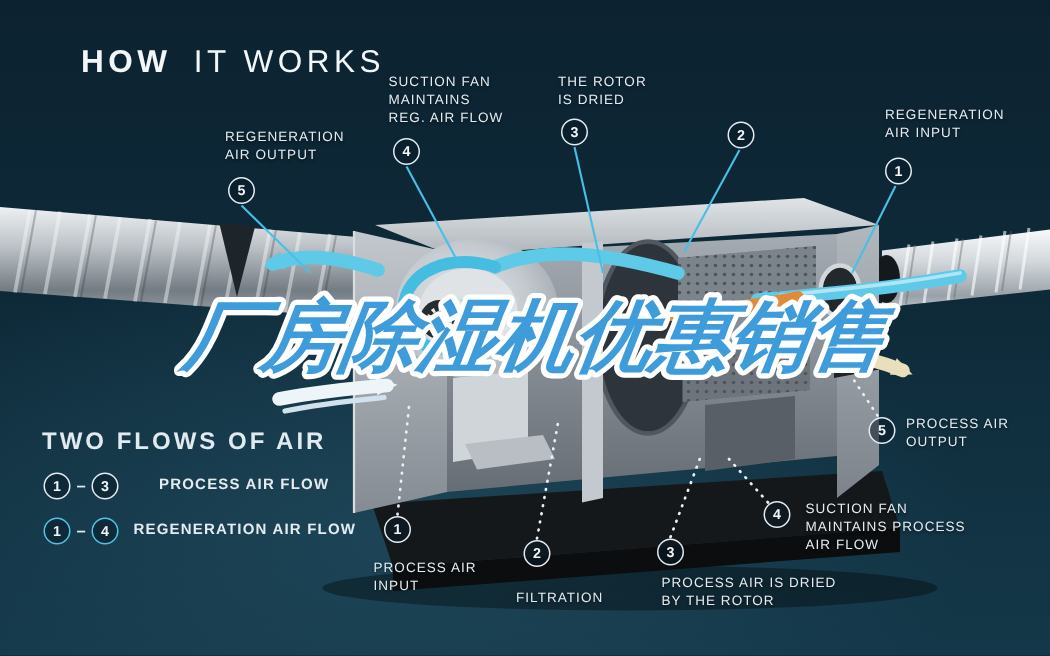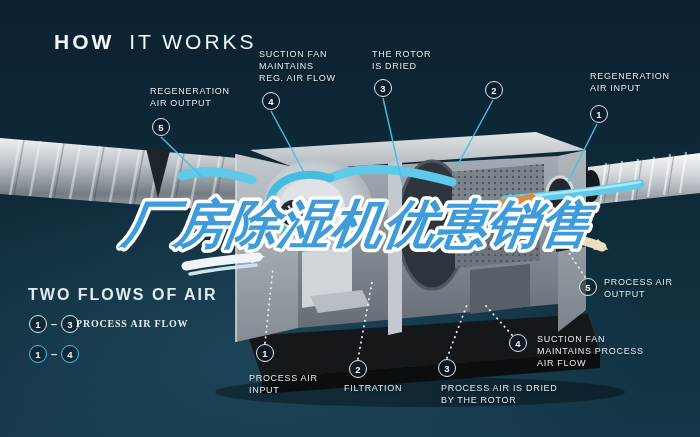--- a/index.html
+++ b/index.html
@@ -244,39 +244,40 @@
 
   <div class="callout-label" style="left:590px;top:70px;">REGENERATION
 AIR INPUT</div>
   <div class="num-circle" style="left:590px;top:105px;">1</div>
 
   <div class="num-circle" style="left:256px;top:344px;">1</div>
   <div class="callout-label" style="left:249px;top:372px;">PROCESS AIR
 INPUT</div>
 
   <div class="num-circle" style="left:349px;top:360px;">2</div>
-  <div class="callout-label" style="left:344px;top:382px;">FILTRATION</div>
+  <div class="callout-label" style="left:344px;top:392px;">FILTRATION</div>
 
   <div class="num-circle" style="left:438px;top:359px;">3</div>
   <div class="callout-label" style="left:441px;top:382px;">PROCESS AIR IS DRIED
 BY THE ROTOR</div>
 
   <div class="num-circle" style="left:509px;top:334px;">4</div>
   <div class="callout-label" style="left:537px;top:333px;">SUCTION FAN
 MAINTAINS PROCESS
 AIR FLOW</div>
 
   <div class="num-circle" style="left:579px;top:278px;">5</div>
   <div class="callout-label" style="left:604px;top:276px;">PROCESS AIR
 OUTPUT</div>
 
   <div class="legend-title">TWO FLOWS OF AIR</div>
 
   <div class="num-circle" style="left:29px;top:315px;">1</div>
   <div class="legend-dash" style="left:51px;top:318px;">–</div>
   <div class="num-circle" style="left:61px;top:315px;">3</div>
-  <div class="legend-label" style="left:76px;top:318px;font-family:Liberation Serif, serif;">PROCESS AIR FLOW</div>
+  <div class="legend-label" style="left:106px;top:318px;">PROCESS AIR FLOW</div>
 
   <div class="num-circle cyan" style="left:29px;top:345px;">1</div>
   <div class="legend-dash" style="left:51px;top:348px;">–</div>
   <div class="num-circle cyan" style="left:61px;top:345px;">4</div>
+  <div class="legend-label" style="left:89px;top:348px;">REGENERATION AIR FLOW</div>
 
 </div>
 
 </body></html>

